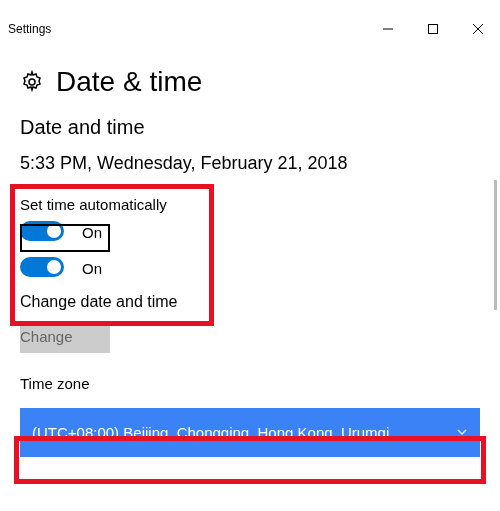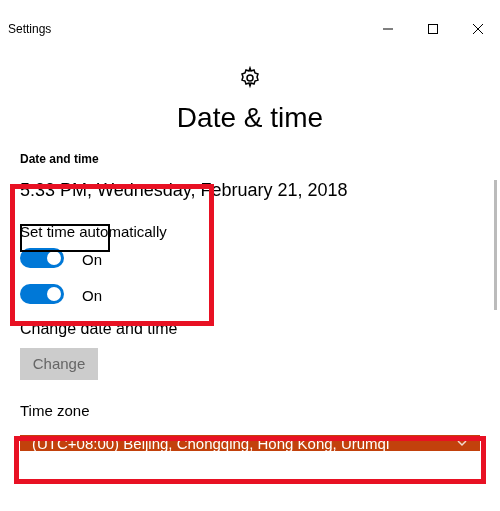--- a/index.html
+++ b/index.html
@@ -32,31 +32,30 @@
     font-size: 10px;
   }
   .content {
     padding: 0 20px;
   }
   .page-header {
     display: flex;
     align-items: center;
     gap: 12px;
     margin: 22px 0 18px 0;
-    flex-direction: column;
   }
   .gear-icon svg { display: block; }
   .page-title {
     font-size: 28px;
     font-weight: 300;
     margin: 0;
   }
   .section-title {
-    font-size: 12px;
-    font-weight: 700;
+    font-size: 20px;
+    font-weight: 400;
     margin: 8px 0 14px 0;
   }
   .current-time {
     font-size: 18px;
     margin-bottom: 22px;
   }
   .setting-block { margin-bottom: 16px; margin-top: 12px; }
   .setting-label {
     font-size: 15px;
     margin-bottom: 8px;
@@ -81,36 +80,35 @@
     height: 14px;
     border-radius: 50%;
     background: #fff;
   }
   .toggle-state { font-size: 15px; }
   .sub-label {
     font-size: 16px;
     margin: 14px 0 10px 0;
   }
   .change-btn {
-    width: 78px;
+    width: 90px;
     height: 32px;
     background: #ccc;
     border: none;
     color: #666;
     font-size: 15px;
-    text-align: center;
     line-height: 32px;
   }
   .tz-label {
     font-size: 15px;
     margin: 22px 0 16px 0;
   }
   .dropdown {
-    height: 16px;
-    background: #c2410c;
+    height: 49px;
+    background: #3b82f6;
     color: #fff;
     display: flex;
     align-items: center;
     padding: 0 12px;
     font-size: 15px;
     justify-content: space-between;
   }
   .dropdown .chev { opacity: .8; }
   
   .highlight {

